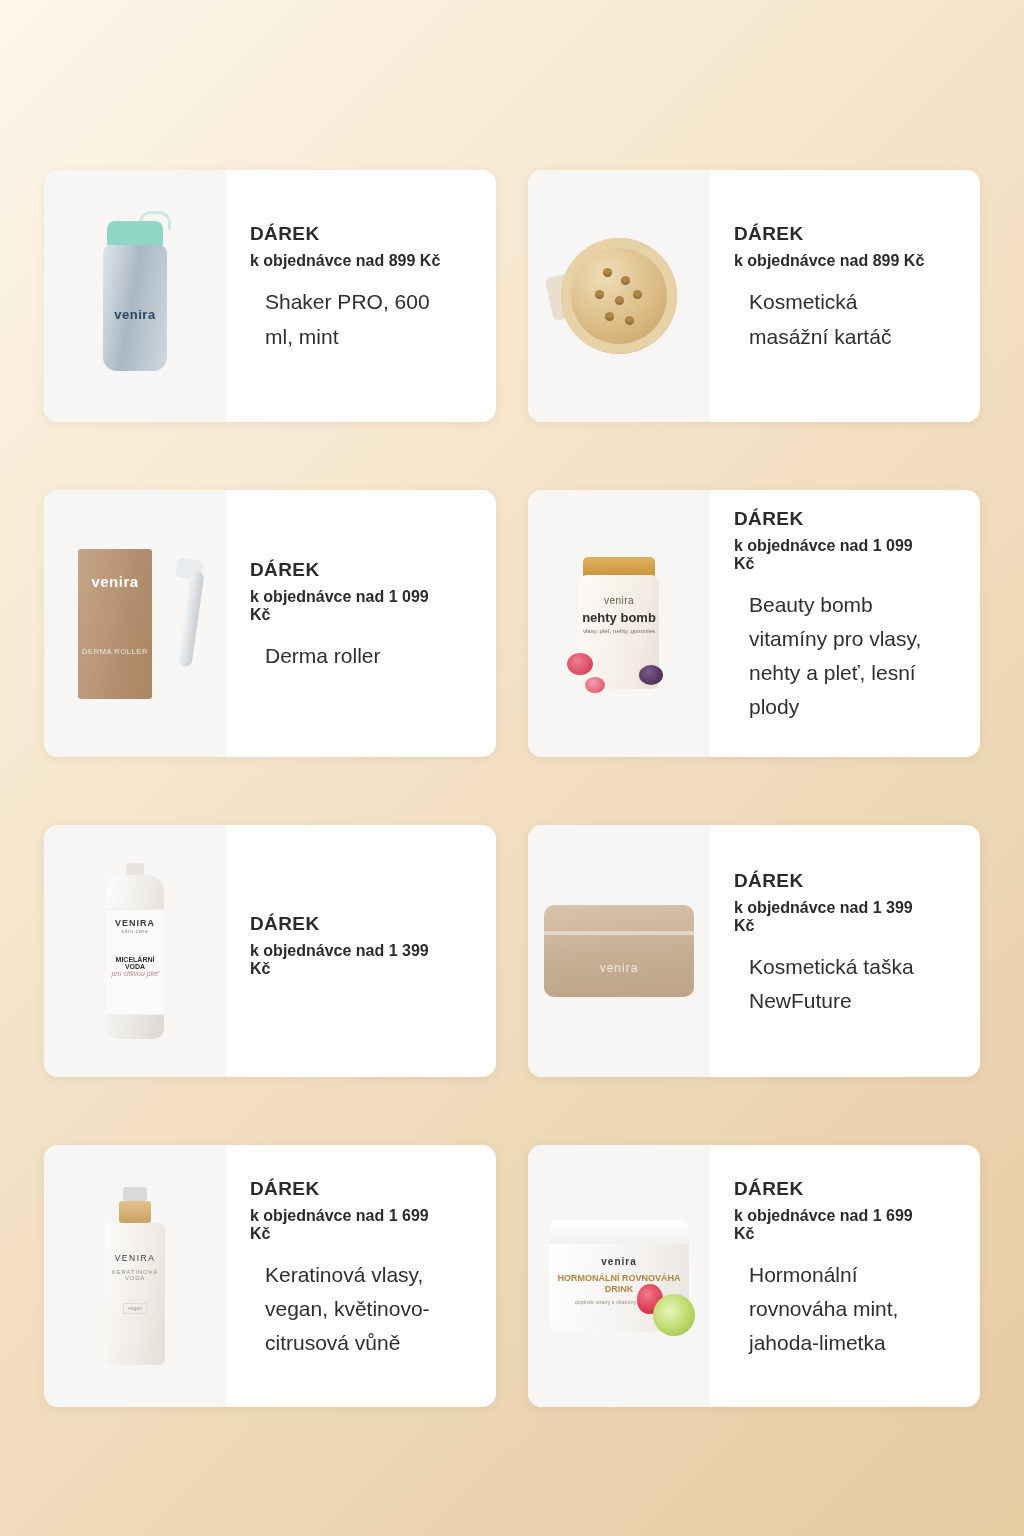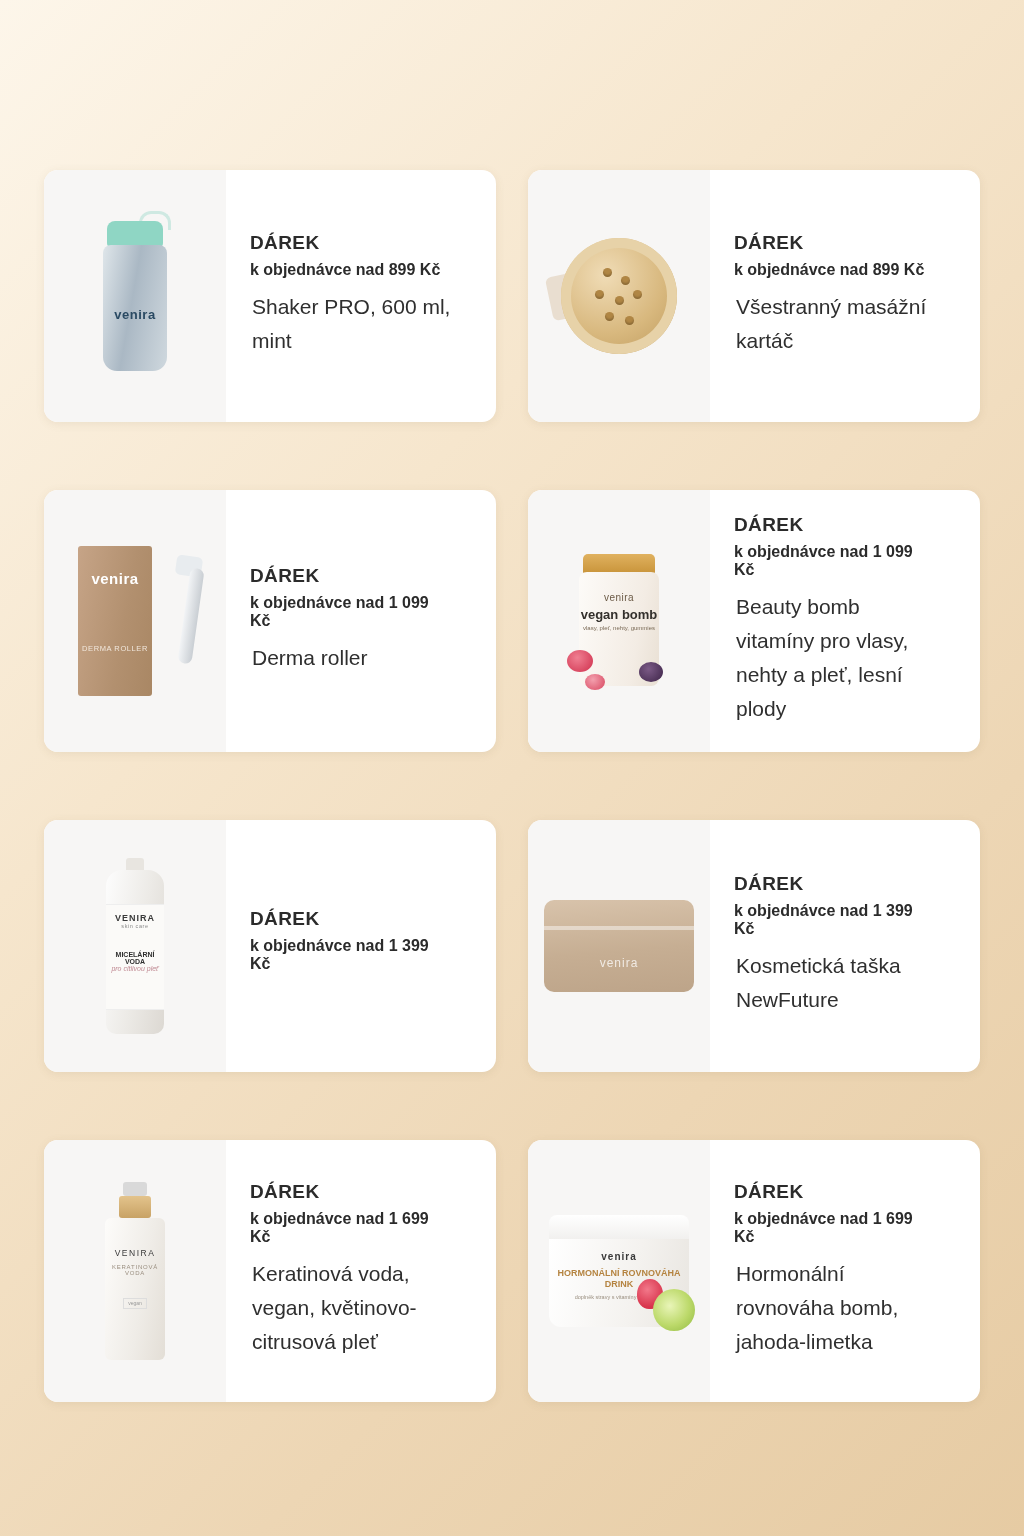--- a/index.html
+++ b/index.html
@@ -63,21 +63,21 @@
   .cond {
     font-size: 16px;
     font-weight: bold;
     color: #2b2b2b;
     margin: 0 0 11px 0;
   }
   .pname {
     font-size: 21px;
     line-height: 1.62;
     color: #2f2f2f;
-    margin: 2px;
+    margin: 15px;
     font-weight: normal;
   }
 
   
   .art { position: relative; }
 
   
   .shaker { width: 72px; height: 150px; }
   .shaker .lid {
     position: absolute; top: 0; left: 8px; width: 56px; height: 26px;
@@ -275,21 +275,21 @@
           <div class="nub" style="left:34px;top:52px"></div>
           <div class="nub" style="left:54px;top:58px"></div>
           <div class="nub" style="left:72px;top:52px"></div>
           <div class="nub" style="left:44px;top:74px"></div>
           <div class="nub" style="left:64px;top:78px"></div>
         </div>
       </div>
       <div class="card-body">
         <p class="tag">DÁREK</p>
         <p class="cond">k objednávce nad 899 Kč</p>
-        <p class="pname">Všestranný masážní kartáč</p>
+        <p class="pname">Kosmetická masážní kartáč</p>
       </div>
     </div>
 
     <div class="card">
       <div class="thumb">
         <div class="art derma">
           <div class="box">
             <div class="bbrand">venira</div>
             <div class="btxt">DERMA ROLLER</div>
           </div>
@@ -304,21 +304,21 @@
       </div>
     </div>
 
     <div class="card tall">
       <div class="thumb">
         <div class="art jar">
           <div class="cap"></div>
           <div class="glass"></div>
           <div class="lbl">
             <div class="b">venira</div>
-            <div class="t">vegan bomb</div>
+            <div class="t">nehty bomb</div>
             <div class="s">vlasy, pleť, nehty, gummies</div>
           </div>
           <div class="berry" style="left:0px;top:104px;width:26px;height:22px;background:radial-gradient(circle at 40% 35%,#f07f92,#cf2f4c)"></div>
           <div class="berry" style="left:72px;top:116px;width:24px;height:20px;background:radial-gradient(circle at 40% 35%,#7b5a86,#3c2347)"></div>
           <div class="berry" style="left:18px;top:128px;width:20px;height:16px;background:radial-gradient(circle at 40% 35%,#f3a0ae,#d8465f)"></div>
         </div>
       </div>
       <div class="card-body">
         <p class="tag">DÁREK</p>
         <p class="cond">k objednávce nad 1 099 Kč</p>
@@ -369,39 +369,39 @@
           <div class="sl">
             <div class="brand">VENIRA</div>
             <div class="txt">KERATINOVÁ VODA</div>
             <div class="box3">vegan</div>
           </div>
         </div>
       </div>
       <div class="card-body">
         <p class="tag">DÁREK</p>
         <p class="cond">k objednávce nad 1 699 Kč</p>
-        <p class="pname">Keratinová voda, vegan, květinovo-citrusová pleť</p>
+        <p class="pname">Keratinová vlasy, vegan, květinovo-citrusová vůně</p>
       </div>
     </div>
 
     <div class="card">
       <div class="thumb">
         <div class="art tub">
           <div class="tcap"></div>
           <div class="tbody"></div>
           <div class="tl">
             <div class="brand">venira</div>
             <div class="t1">HORMONÁLNÍ ROVNOVÁHA DRINK</div>
             <div class="t2">doplněk stravy s vitamíny a minerály</div>
           </div>
           <div class="straw"></div>
           <div class="lime"></div>
         </div>
       </div>
       <div class="card-body">
         <p class="tag">DÁREK</p>
         <p class="cond">k objednávce nad 1 699 Kč</p>
-        <p class="pname">Hormonální rovnováha bomb, jahoda-limetka</p>
+        <p class="pname">Hormonální rovnováha mint, jahoda-limetka</p>
       </div>
     </div>
 
   </div>
 </div>
 
 </body></html>

